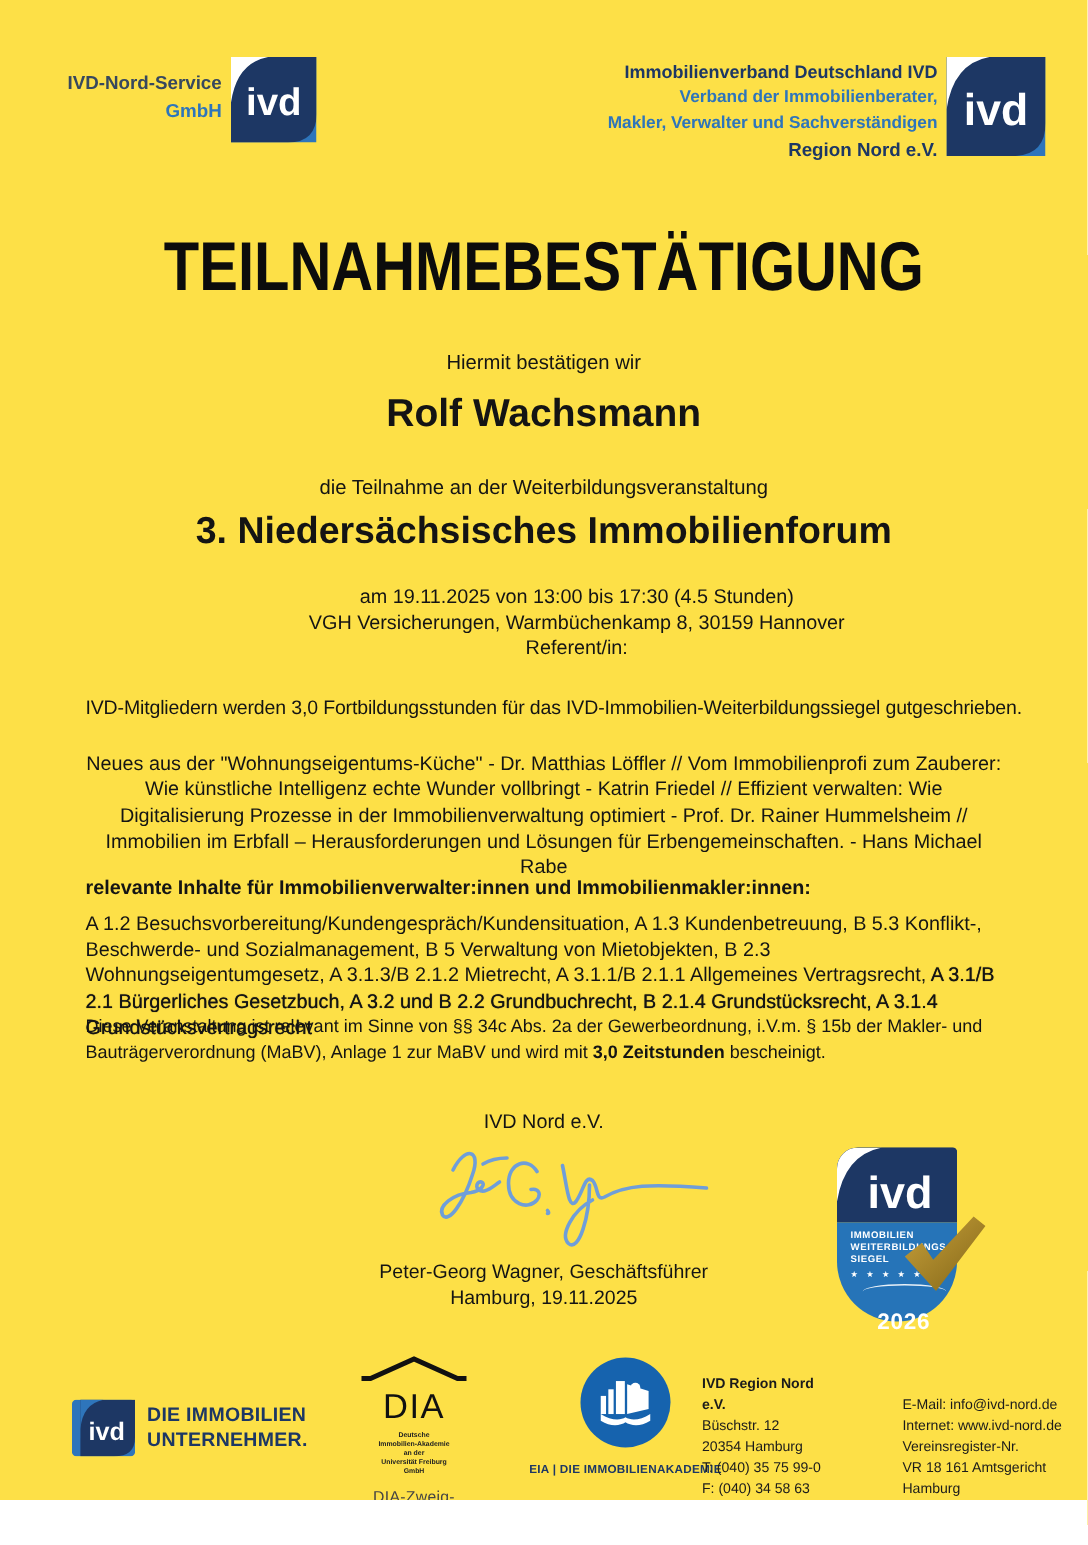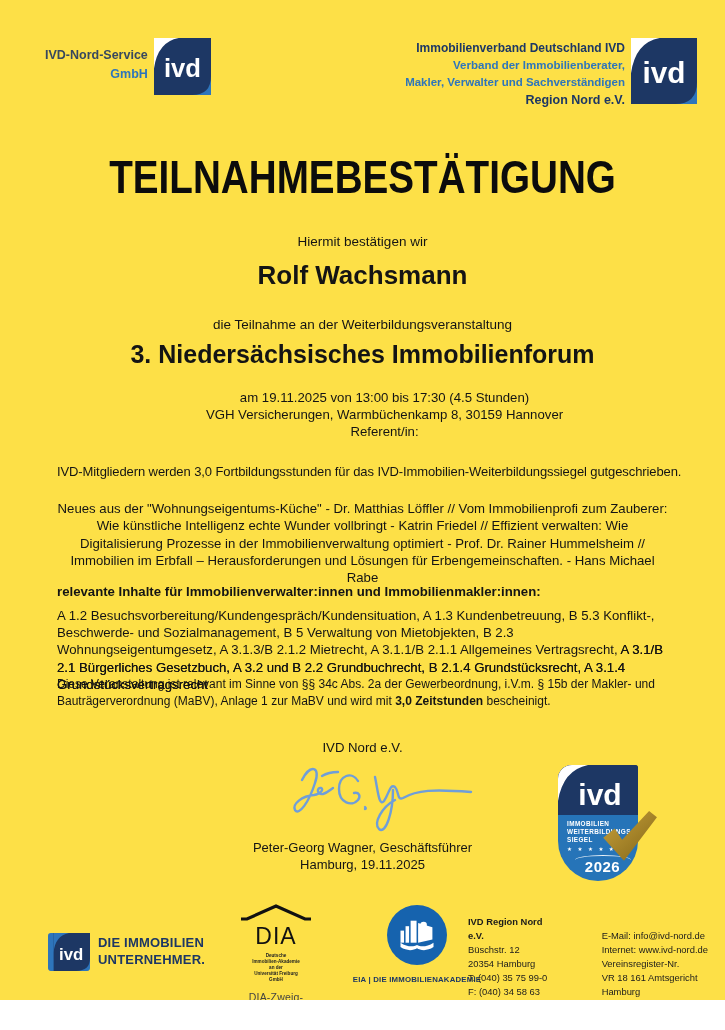--- a/index.html
+++ b/index.html
@@ -46,21 +46,21 @@
   .signer{top:840px;font-size:13px;}
   .place-date{top:857px;font-size:13px;}
 
   
   .seal{position:absolute;left:558px;top:765px;width:84px;height:118px;}
   .seal-top{position:relative;width:80px;height:50px;background:var(--navy);border-radius:14px 3px 0 0;overflow:hidden;}
   .seal-top svg{position:absolute;inset:0;}
   .seal-bottom{position:relative;width:80px;height:66px;background:var(--seal_blue);border-radius:0 0 40px 40px;color:#fff;padding:5px 0 0 9px;}
   .seal-line{font-size:6.4px;font-weight:bold;letter-spacing:.4px;line-height:8px;}
   .seal-stars{font-size:5.5px;letter-spacing:2px;margin-top:2px;}
-  .seal-year{margin:3px auto 0;width:56px;text-align:center;font-size:15px;font-weight:bold;border-top:1.5px solid rgba(255,255,255,.9);border-radius:60%/6px;padding-top:2px;letter-spacing:.5px;}
+  .seal-year{margin:3px auto 0;width:56px;text-align:center;font-size:15px;font-weight:bold;border-top:1.5px solid rgba(255,255,255,.9);border-radius:60%/6px;padding-top:16px;letter-spacing:.5px;}
   .seal-check{position:absolute;right:-16px;top:40px;transform:rotate(4deg);}
 
   
   .footer{position:absolute;left:48px;top:903px;right:0;height:110px;}
   .f-ivd{position:absolute;left:0;top:30px;display:flex;align-items:center;gap:8px;}
   .f-tagline{font-weight:bold;color:var(--navy);font-size:13px;line-height:1.3;letter-spacing:.2px;}
   .f-dia{position:absolute;left:178px;top:0;width:100px;text-align:center;}
   .f-dia-word{font-size:23px;letter-spacing:1px;color:#111;font-weight:500;margin-top:-2px;}
   .f-dia-sub{font-size:4.6px;font-weight:bold;color:#222;line-height:6px;margin-top:3px;}
   .f-dia-label{font-size:10.5px;color:#444;margin-top:8px;letter-spacing:.2px;}

